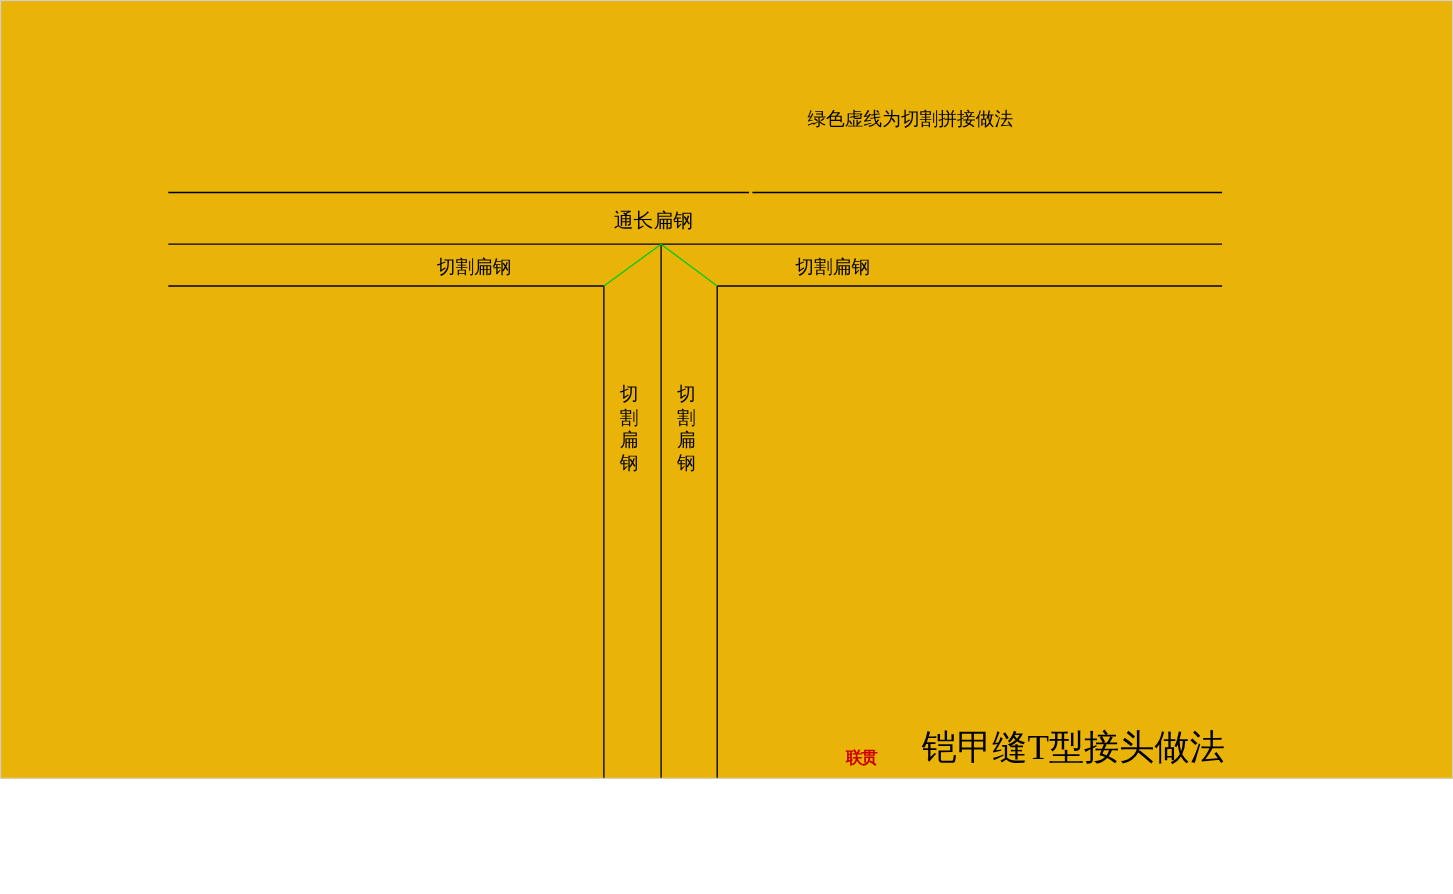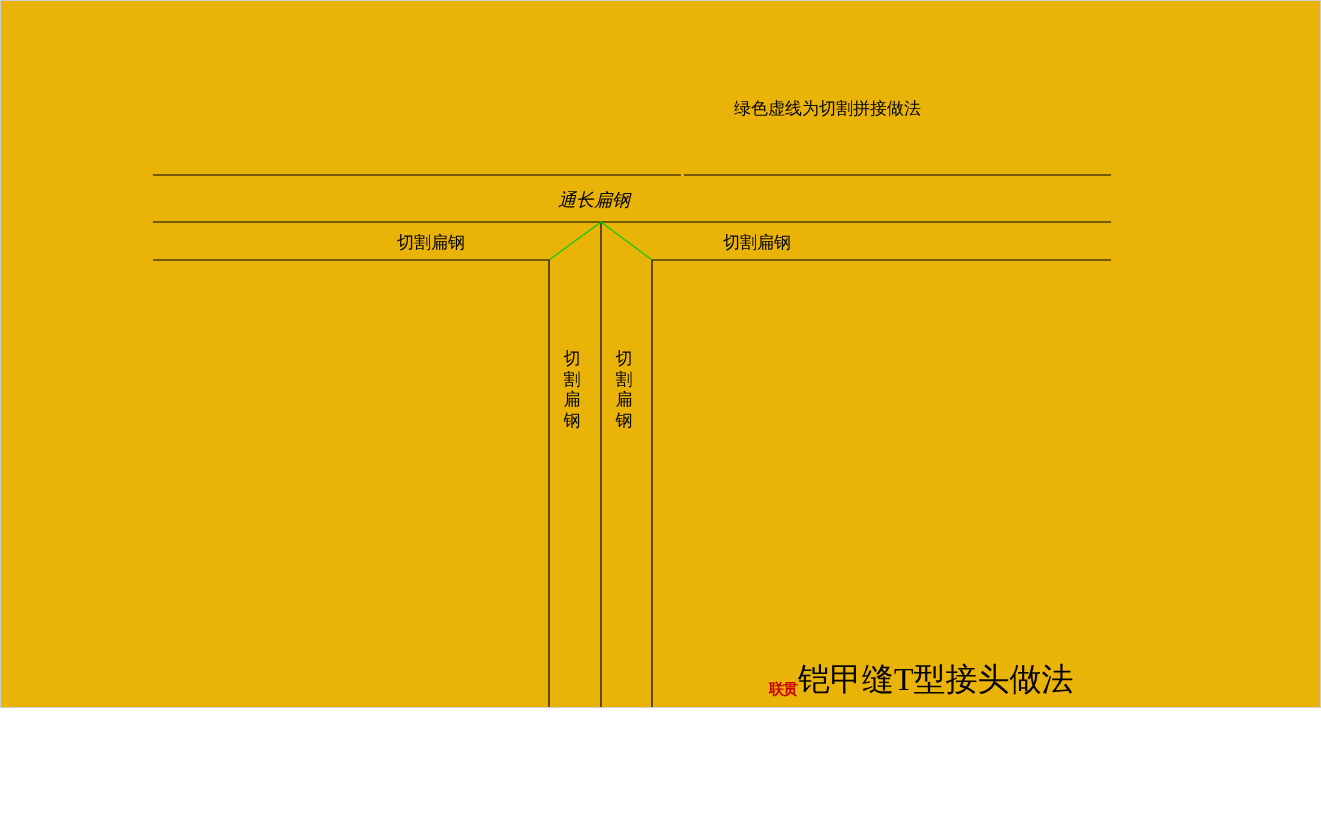--- a/index.html
+++ b/index.html
@@ -35,21 +35,20 @@
   }
   .note-top {
     left: 733px;
     top: 98px;
     font-size: 17px;
   }
   .lbl-through {
     left: 557px;
     top: 189px;
     font-size: 18px;
-    font-style: italic;
   }
   .lbl-cut-left {
     left: 396px;
     top: 232px;
     font-size: 17px;
   }
   .lbl-cut-right {
     left: 722px;
     top: 232px;
     font-size: 17px;
@@ -74,20 +73,21 @@
     left: 613px;
     top: 348px;
   }
   .title-block {
     position: absolute;
     left: 768px;
     top: 657px;
     display: flex;
     align-items: flex-end;
     white-space: nowrap;
+    gap: 40px;
   }
   .brand {
     color: #cc0000;
     font-size: 15px;
     font-weight: bold;
     letter-spacing: -1px;
     padding-bottom: 3px;
     font-family: "DejaVu Sans", "Liberation Sans", sans-serif;
   }
   .title-text {

